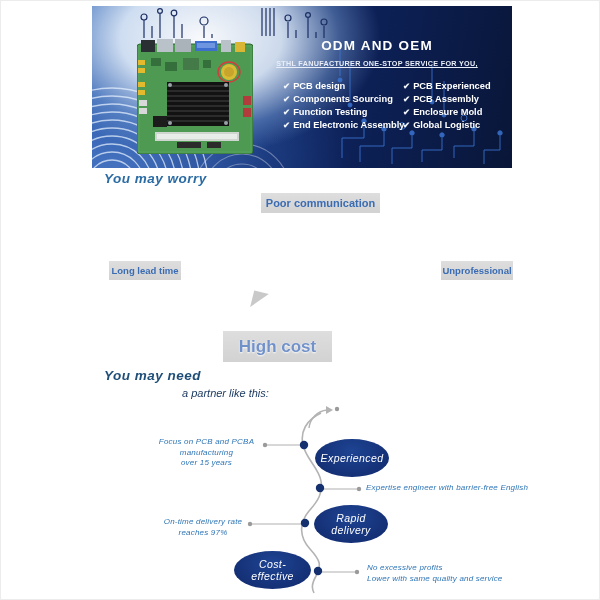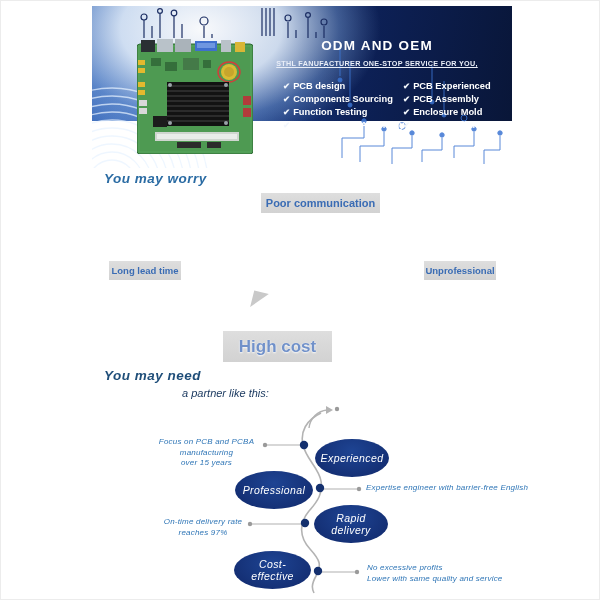--- a/index.html
+++ b/index.html
@@ -1,21 +1,21 @@
 <!DOCTYPE html>
 <html><head>
 <meta charset="utf-8">
 <style>
   * { margin:0; padding:0; box-sizing:border-box; }
   body { background:#fff; }
   .page { position:relative; width:600px; height:600px; background:#fff; overflow:hidden;
           font-family:"Liberation Sans", sans-serif; box-shadow: inset 0 0 0 1px #ececec; }
 
   
-  .banner { position:absolute; left:92px; top:6px; width:420px; height:115px;
+  .banner { position:absolute; left:92px; top:6px; width:420px; height:162px;
     background:
       radial-gradient(ellipse 230px 150px at 26% 20%, rgba(255,255,255,.97) 0%, rgba(229,240,252,.88) 35%, rgba(140,178,228,.38) 60%, rgba(20,50,120,0) 78%),
       radial-gradient(ellipse 300px 170px at 6% 98%, rgba(86,134,212,.6) 0%, rgba(40,80,160,.28) 52%, rgba(0,0,0,0) 78%),
       linear-gradient(100deg, #2f5fae 0%, #1b3a7e 38%, #0d2158 62%, #091638 100%);
   }
   .banner svg.deco { position:absolute; left:0; top:0; }
   .banner-title { position:absolute; left:160px; top:32px; width:250px; text-align:center;
     color:#fff; font-size:13.5px; font-weight:bold; letter-spacing:1.2px; }
   .banner-subtitle { position:absolute; left:150px; top:53px; width:270px; text-align:center;
     color:#e9eef8; font-size:7.2px; font-weight:bold; letter-spacing:.3px;text-decoration:underline; }
@@ -27,21 +27,21 @@
   .board { position:absolute; left:45px; top:32px; }
 
   
   .hand { font-style:italic; letter-spacing:.5px; }
   .worry-heading { position:absolute; left:104px; top:171px; font-size:13.5px; font-weight:bold;
     color:#2a6ba3; }
   .gray-box { position:absolute; background:linear-gradient(180deg,#dedede,#d2d2d2);
     text-align:center; color:#3a6cb4; font-weight:bold; white-space:nowrap; }
   .box-top    { left:237px; top:193px; width:119px; height:20px; line-height:20px; font-size:11px;margin-left:24px; }
   .box-left   { left:109px; top:261px; width:72px; height:19px; line-height:19px; font-size:9.5px; }
-  .box-right  { left:424px; top:261px; width:72px; height:19px; line-height:19px; font-size:9.5px; }
+  .box-right  { left:441px; top:261px; width:72px; height:19px; line-height:19px; font-size:9.5px; }
   .box-bottom { left:223px; top:331px; width:109px; height:31px; line-height:31px; font-size:17px;
     color:#7191c9; text-shadow:0 0 1px #fff, 0 1px 2px rgba(255,255,255,.9); }
   .bubble { position:absolute; left:222px; top:239px; width:156px; height:57px; border-radius:50%;
     background:radial-gradient(ellipse at 42% 28%, #efefef 0%, #dcdcdc 55%, #c6c6c6 100%);
     display:flex; align-items:center; justify-content:center; }
   .bubble span { font-size:20px; font-weight:bold; color:#bfcbdd; white-space:nowrap;
     text-shadow:-1px -1px 0 #fff, 1px -1px 0 #fff, -1px 1px 0 #fff, 1px 1px 0 #fff,
       0 2px 3px rgba(110,120,140,.55); }
   .bubble-tail { position:absolute; left:252px; top:292px; width:0; height:0;
     border-top:17px solid #c9c9c9; border-right:15px solid transparent; transform:rotate(14deg); }
@@ -254,24 +254,20 @@
       <circle cx="320" cy="488" r="4.2"></circle>
       <circle cx="305" cy="523" r="4.2"></circle>
       <circle cx="318" cy="571" r="4.2"></circle>
     </g>
   </svg>
 
   <div class="ellipse e1">
     <span>Experienced</span>
     <span></span>
   </div>
-  <div class="ellipse e2">
-    <span>Professional</span>
-    <span></span>
-  </div>
   <div class="ellipse e3">
     <span>Rapid</span>
     <span>delivery</span>
   </div>
   <div class="ellipse e4">
     <span>Cost-</span>
     <span>effective</span>
   </div>
 
   <div class="note n1 hand">

